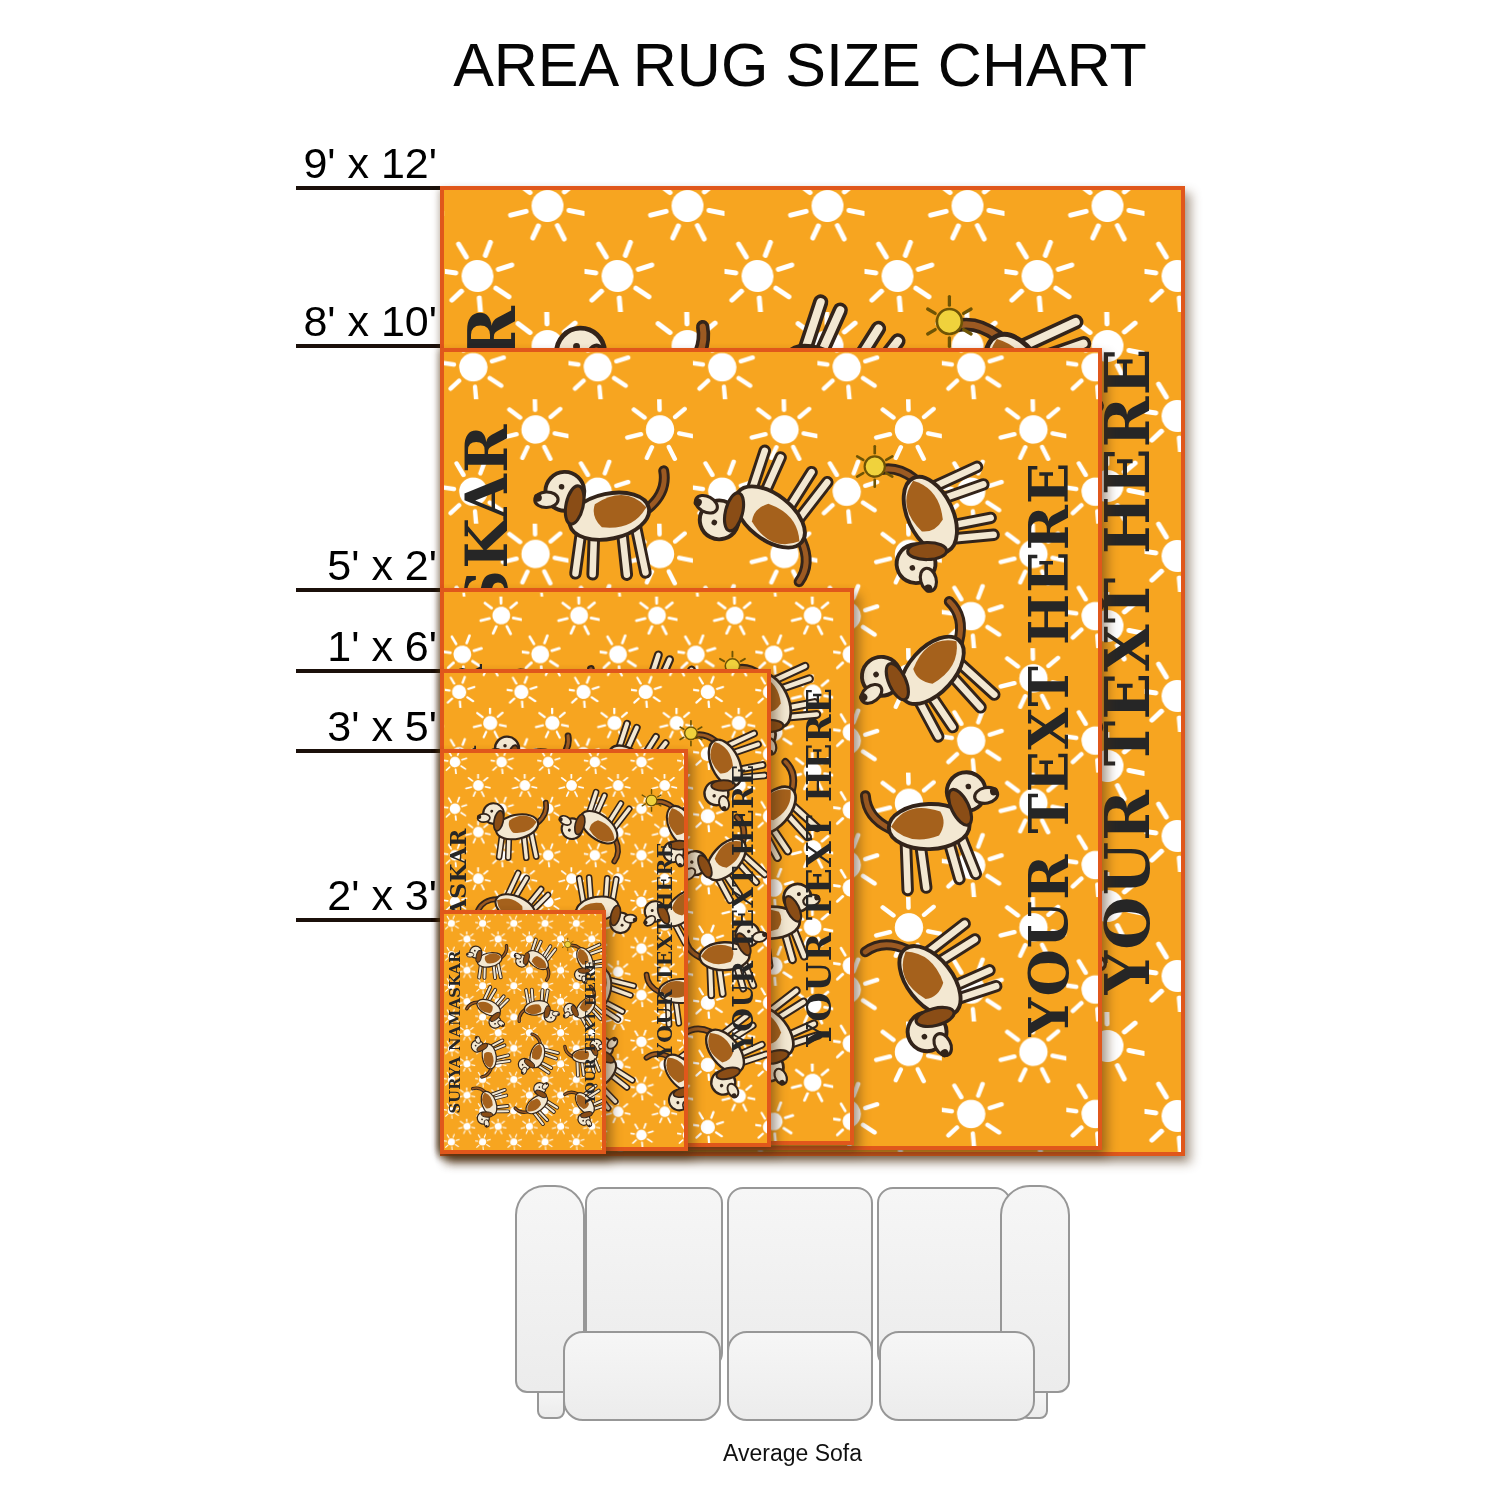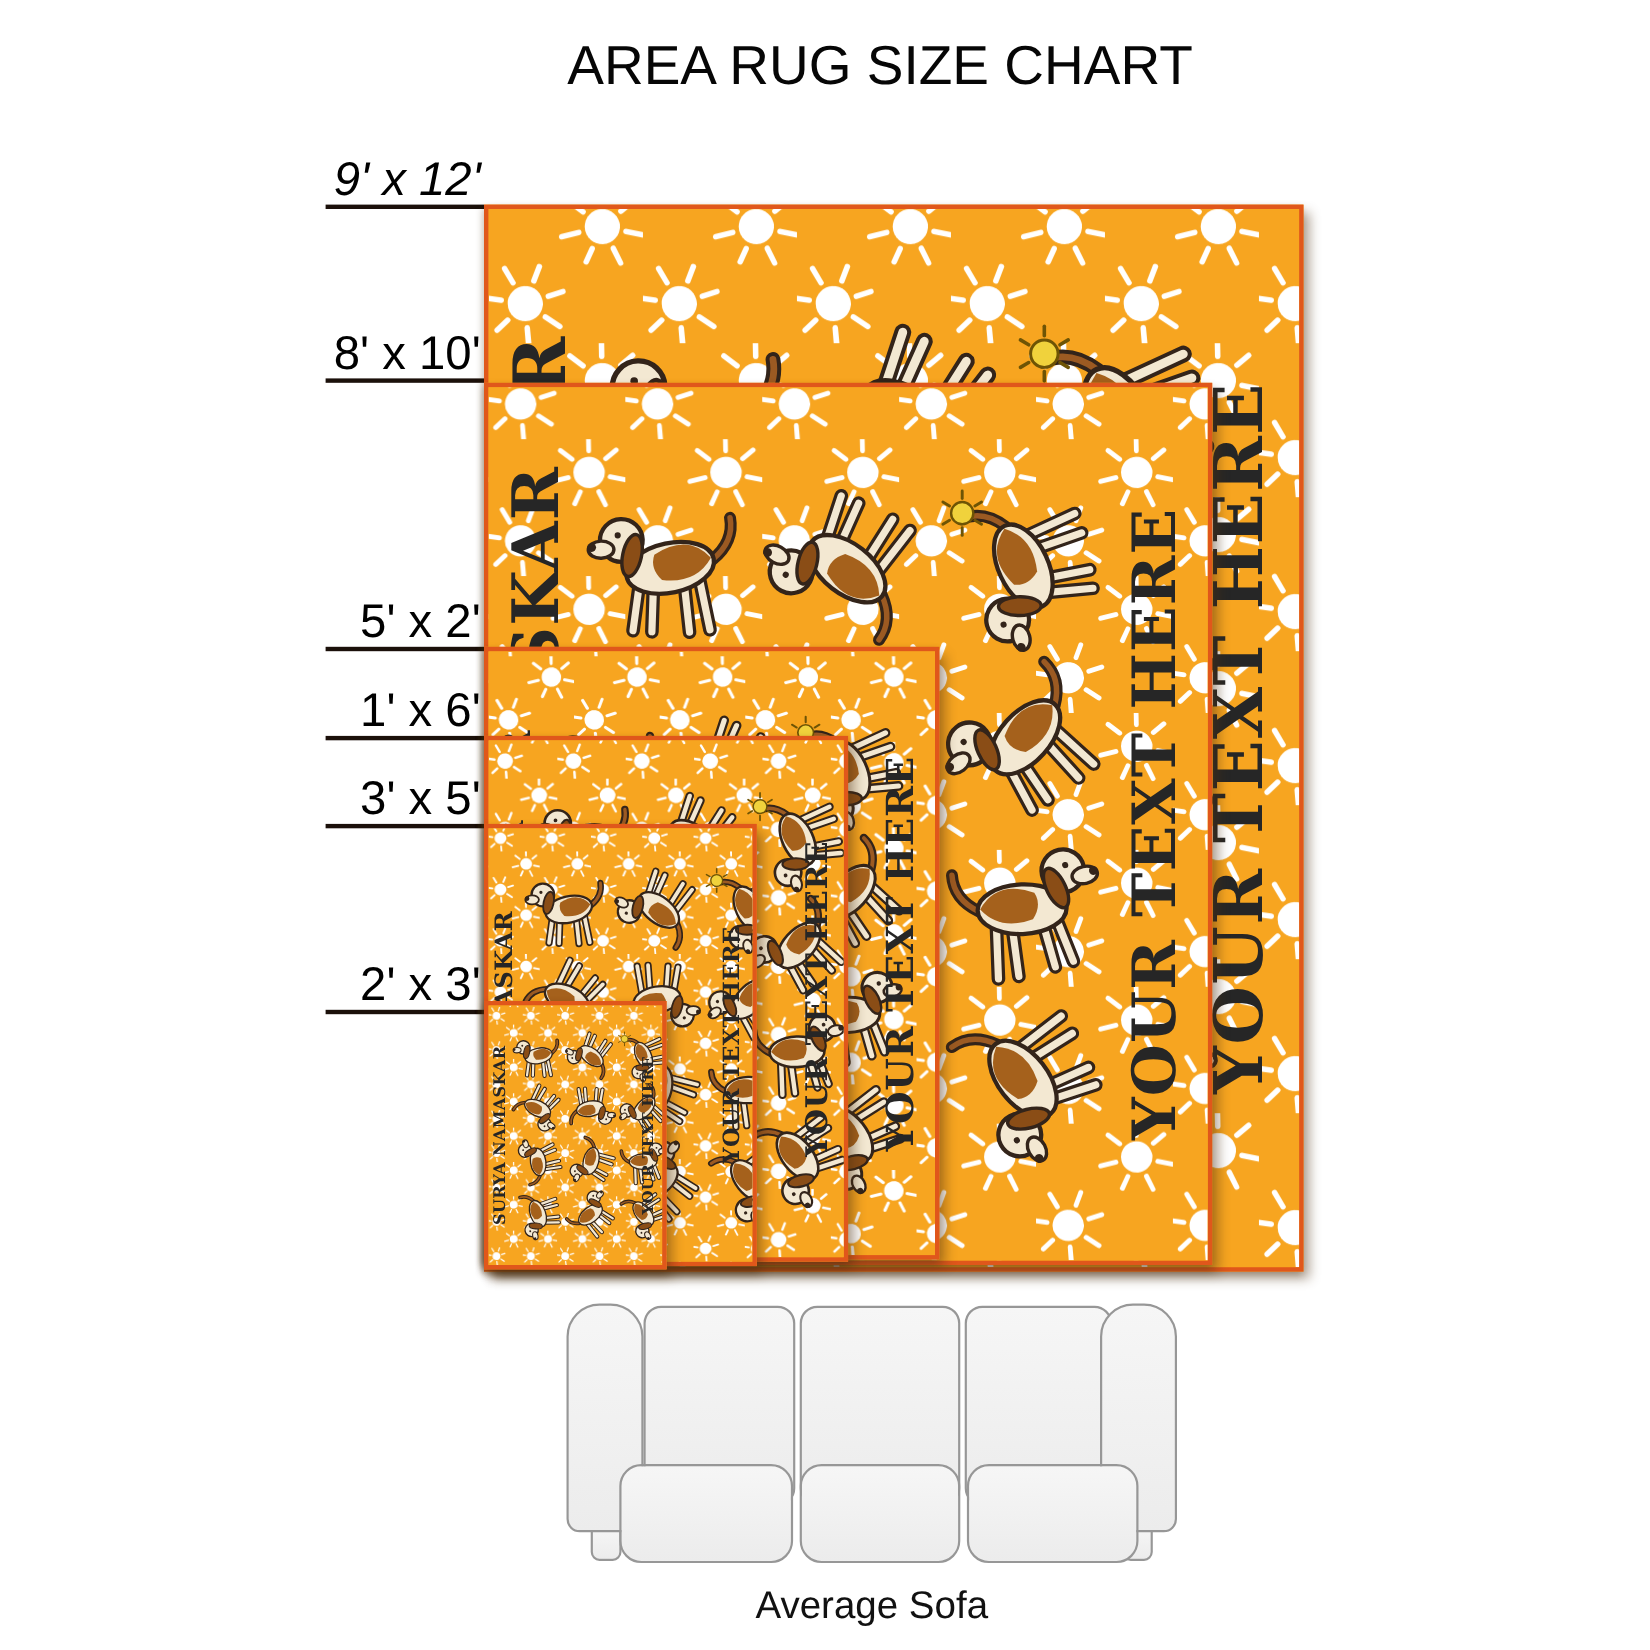--- a/index.html
+++ b/index.html
@@ -3,21 +3,21 @@
 <meta charset="utf-8">
 <style>
   html,body{margin:0;padding:0;}
   body{
     width:1500px;height:1500px;position:relative;background:#ffffff;
     font-family:"Liberation Sans", sans-serif;overflow:hidden;
   }
   
   .page-title{
     position:absolute;left:250px;top:30px;width:1100px;
-    text-align:center;font-size:50px;font-weight:400;color:#060606;
+    text-align:center;font-size:61px;font-weight:400;color:#060606;
     letter-spacing:0px;white-space:nowrap;
   }
   
   .size-marker{
     position:absolute;left:296px;width:144px;height:58px;
     border-bottom:4px solid #1b100a;
     display:flex;align-items:flex-end;justify-content:flex-end;
   }
   .size-marker span{
     font-size:43px;color:#000;line-height:1.05;padding-right:3px;white-space:nowrap;
@@ -67,21 +67,21 @@
   .back-1{left:70px; top:2px;width:138px;height:182px;border-radius:16px;z-index:2;}
   .back-2{left:212px;top:2px;width:146px;height:182px;border-radius:16px;z-index:2;}
   .back-3{left:362px;top:2px;width:134px;height:182px;border-radius:16px;z-index:2;}
   .seat-1{left:48px; top:146px;width:158px;height:90px;border-radius:20px;z-index:4;}
   .seat-2{left:212px;top:146px;width:146px;height:90px;border-radius:20px;z-index:4;}
   .seat-3{left:364px;top:146px;width:156px;height:90px;border-radius:20px;z-index:4;}
   .foot-left {left:22px; top:202px;width:28px;height:32px;border-radius:0 0 8px 8px;z-index:1;}
   .foot-right{left:505px;top:202px;width:28px;height:32px;border-radius:0 0 8px 8px;z-index:1;}
   .sofa-label{
     position:absolute;left:515px;top:1440px;width:555px;text-align:center;
-    font-size:35px;color:#111;
+    font-size:23px;color:#111;
   }
 </style>
 </head>
 <body>
 
 <svg width="0" height="0" style="position:absolute" aria-hidden="true">
   <defs>
     <g id="sunburst">
       <circle r="16" fill="#FFFFFF"></circle>
       <g stroke="#FFFFFF" stroke-width="5" stroke-linecap="round">
@@ -122,21 +122,21 @@
       <ellipse cx="11" cy="38" rx="7.5" ry="5" fill="#F3E8D2" stroke="#33241A" stroke-width="2"></ellipse>
       <circle cx="5.5" cy="36.5" r="2.6" fill="#33241A"></circle>
       <circle cx="21" cy="30" r="1.8" fill="#33241A"></circle>
       <ellipse cx="29" cy="42" rx="5.5" ry="12.5" transform="rotate(14 29 42)" fill="#8A4D16" stroke="#33241A" stroke-width="2"></ellipse>
     </g>
   </defs>
 </svg>
 
 <div class="page-title">AREA RUG SIZE CHART</div>
 
-<div class="size-marker" style="top:128px;font-style:italic;">
+<div class="size-marker" style="top:128px;">
   <span>9' x 12'</span>
 </div>
 <div class="size-marker" style="top:286px;text-align:center;">
   <span>8' x 10'</span>
 </div>
 <div class="size-marker" style="top:530px;">
   <span>5' x 2'</span>
 </div>
 <div class="size-marker" style="top:611px;">
   <span>1' x 6'</span>

